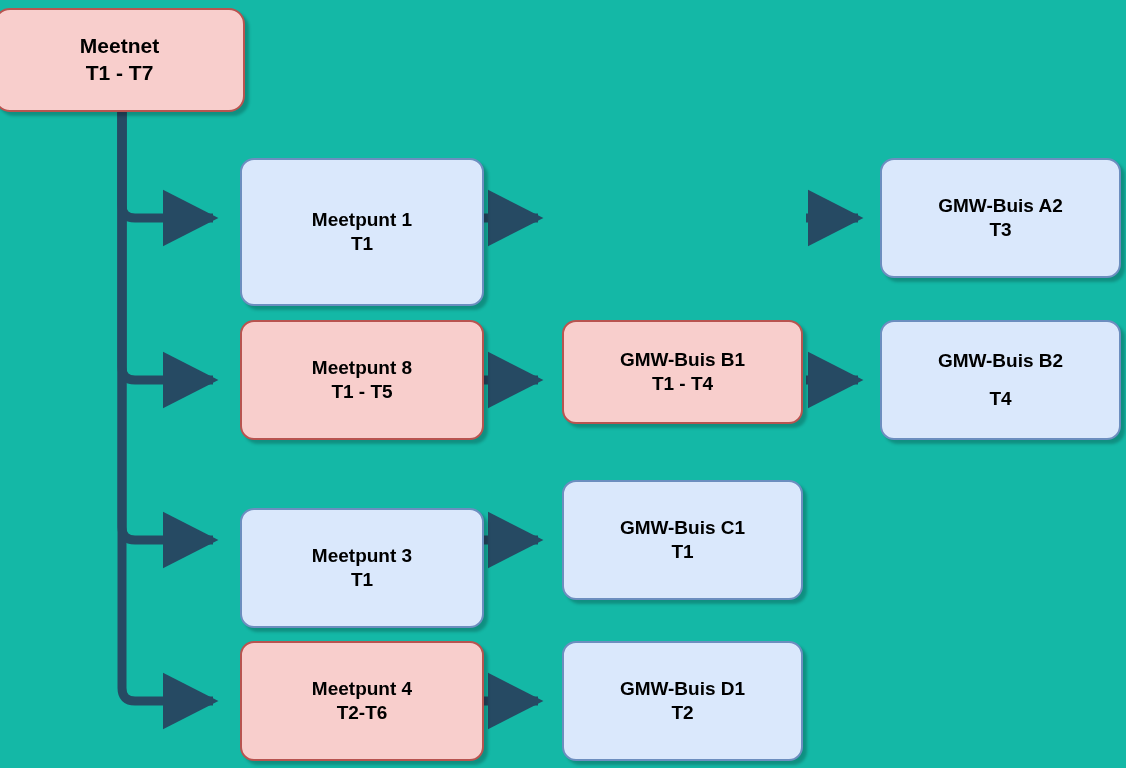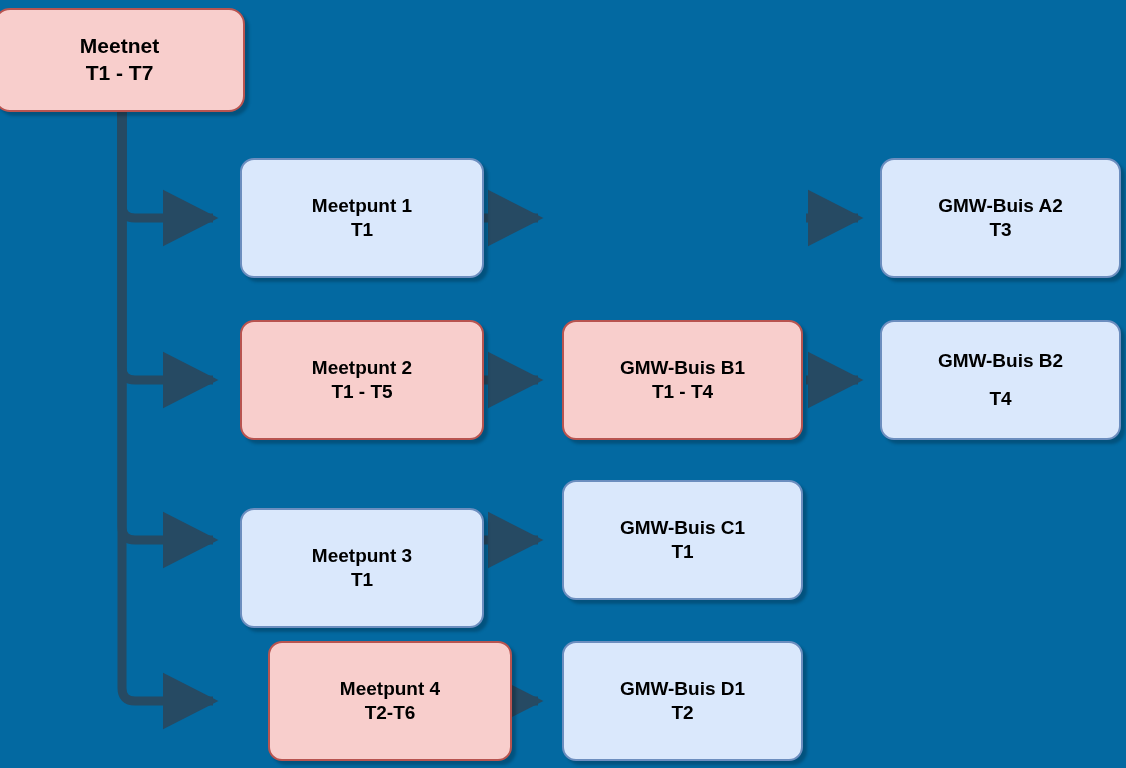--- a/index.html
+++ b/index.html
@@ -10,21 +10,21 @@
   body {
     width: 1126px;
     height: 768px;
     font-family: "Liberation Sans", sans-serif;
     overflow: hidden;
   }
   #canvas {
     position: relative;
     width: 1126px;
     height: 768px;
-    background: #0369a1;
+    background: #14b8a6;
   }
 
   
   #connectors {
     position: absolute;
     left: 0;
     top: 0;
     width: 1126px;
     height: 768px;
     z-index: 1;
@@ -98,52 +98,52 @@
     <path d="M484,540 L538,540" fill="none" stroke="#264a63" stroke-width="9" marker-end="url(#arrowhead)"></path>
 
     <path d="M484,701 L538,701" fill="none" stroke="#264a63" stroke-width="9" marker-end="url(#arrowhead)"></path>
   </svg>
 
   <div class="node root pink" style="left:-6px; top:8px; width:251px; height:104px;">
     <span class="line1">Meetnet</span>
     <span class="line2">T1 - T7</span>
   </div>
 
-  <div class="node step blue" style="left:240px; top:158px; width:244px; height:120px;">
+  <div class="node step blue" style="left:240px; top:158px; width:244px; height:148px;">
     <span class="line1">Meetpunt 1</span>
     <span class="line2">T1</span>
   </div>
   <div class="node step blue" style="left:880px; top:158px; width:241px; height:120px;">
     <span class="line1">GMW-Buis A2</span>
     <span class="line2">T3</span>
   </div>
 
   <div class="node step pink" style="left:240px; top:320px; width:244px; height:120px;">
-    <span class="line1">Meetpunt 2</span>
+    <span class="line1">Meetpunt 8</span>
     <span class="line2">T1 - T5</span>
   </div>
-  <div class="node step pink" style="left:562px; top:320px; width:241px; height:120px;align-items:center;">
+  <div class="node step pink" style="left:562px; top:320px; width:241px; height:104px;align-items:center;">
     <span class="line1">GMW-Buis B1</span>
     <span class="line2">T1 - T4</span>
   </div>
   <div class="node step blue" style="left:880px; top:320px; width:241px; height:120px;gap:14px;">
     <span class="line1">GMW-Buis B2</span>
     <span class="line2">T4</span>
   </div>
 
   <div class="node step blue" style="left:240px; top:508px; width:244px; height:120px;">
     <span class="line1">Meetpunt 3</span>
     <span class="line2">T1</span>
   </div>
   <div class="node step blue" style="left:562px; top:480px; width:241px; height:120px;">
     <span class="line1">GMW-Buis C1</span>
     <span class="line2">T1</span>
   </div>
 
-  <div class="node step pink" style="left:240px; top:641px; width:244px; height:120px;margin-left:28px;">
+  <div class="node step pink" style="left:240px; top:641px; width:244px; height:120px;">
     <span class="line1">Meetpunt 4</span>
     <span class="line2">T2-T6</span>
   </div>
   <div class="node step blue" style="left:562px; top:641px; width:241px; height:120px;">
     <span class="line1">GMW-Buis D1</span>
     <span class="line2">T2</span>
   </div>
 
 </div>
 

